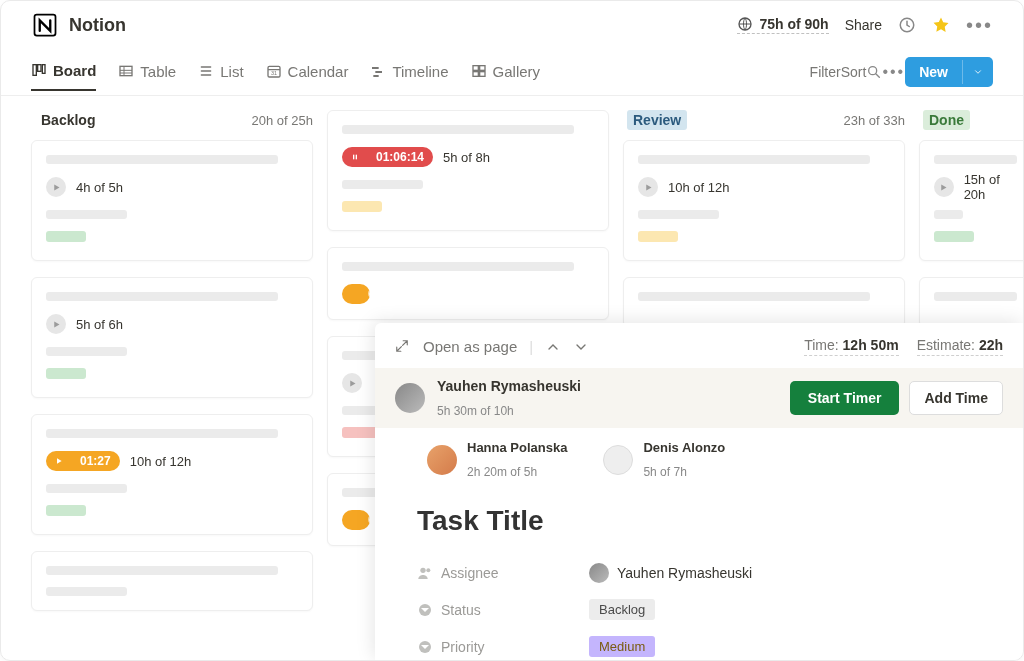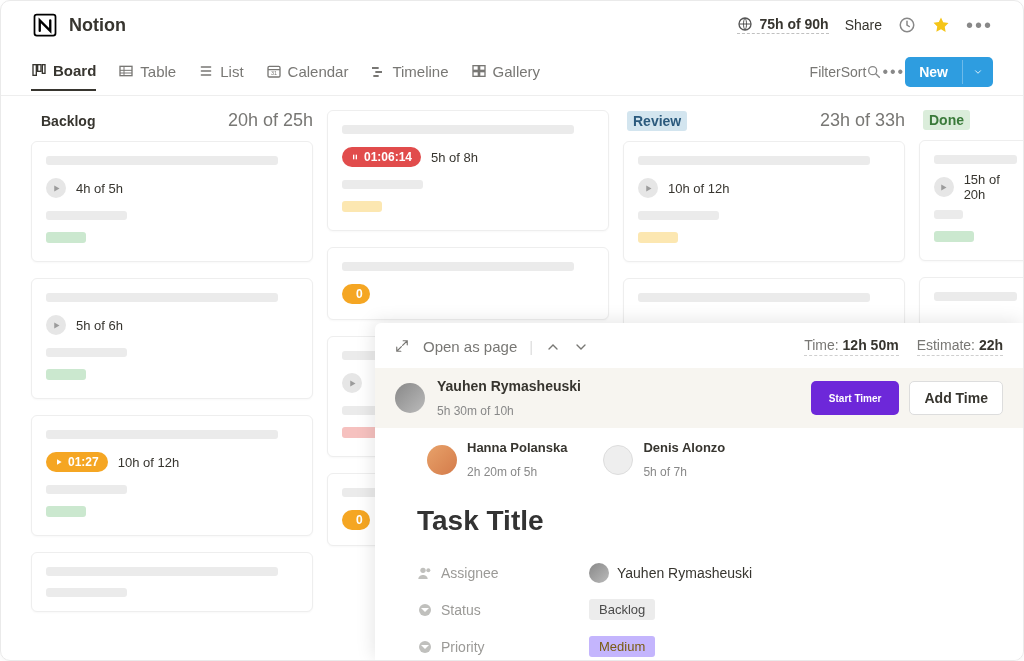--- a/index.html
+++ b/index.html
@@ -35,34 +35,34 @@
 
   
   .board { display:flex; gap:0; padding: 14px 0 0 30px; overflow:hidden; }
   .col { width: 296px; flex:0 0 296px; margin-right: 0; }
   .col-header { display:flex; align-items:center; justify-content:space-between; padding: 0 14px 10px 4px; }
   .col-title { font-size:14px; font-weight:600; padding:2px 6px; border-radius:3px; }
   .col-title.backlog { color:#37352f; }
   .col-title.inprogress { background:#fdecc8; color:#805500; }
   .col-title.review { background:#d3e5ef; color:#2b5a7d; }
   .col-title.done { background:#dbeddb; color:#3a7a3a; }
-  .col-time { font-size:18px; color:#787774; }
+  .col-time { font-size:13px; color:#787774; }
 
   .card { background:#fff; border:1px solid #eeeeee; border-radius:6px; padding:14px; margin: 0 14px 16px 0; box-shadow: 0 1px 2px rgba(0,0,0,0.03); }
   .skel { background:#ebebeb; border-radius:3px; }
   .sk-line-wide { height:9px; width:92%; margin-bottom:12px; }
   .sk-line-thin { height:9px; width:32%; margin-top:12px; }
   .pill-row { display:flex; align-items:center; gap:10px; height:22px; }
   .play-dot { width:20px; height:20px; border-radius:50%; background:#e6e6e6; display:flex; align-items:center; justify-content:center; }
   .play-dot svg { fill:#9b9b9b; }
   .cardtime { font-size:13px; color:#37352f; }
   .tag-green { display:inline-block; width:40px; height:11px; background:#cbe8cf; border-radius:3px; margin-top:12px; }
   .tag-yellow { display:inline-block; width:40px; height:11px; background:#fce7b1; border-radius:3px; margin-top:12px; }
   .tag-red-sm { display:inline-block; width:40px; height:11px; background:#f6c1bf; border-radius:3px; margin-top:12px; }
-  .timer-pill { display:inline-flex; align-items:center; gap:5px; background:#e14c4c; color:#fff; border-radius:10px; padding:3px 9px; font-size:12px; font-weight:600; }
+  .timer-pill { display:inline-flex; align-items:center; gap:17px; background:#e14c4c; color:#fff; border-radius:10px; padding:3px 9px; font-size:12px; font-weight:600; }
   .timer-yellow { background:#f5a623; }
   .timer-pill svg { fill:#fff; }
   .timer-cut { width:28px; overflow:hidden; }
 
   
   .overlay { position:absolute; left:374px; right:0; top:322px; bottom:0; background:#fff; box-shadow: -2px -2px 18px rgba(0,0,0,0.10); border-top-left-radius:6px; overflow:hidden; }
   .ov-top { display:flex; align-items:center; justify-content:space-between; padding:14px 20px 12px 20px; }
   .ov-top-left { display:flex; align-items:center; gap:12px; color:#787774; font-size:15px; }
   .ov-top-left .arrow { width:16px;height:16px; color:#787774; }
   .ov-top-right { display:flex; align-items:center; gap:18px; font-size:14px; color:#787774; }
@@ -71,21 +71,21 @@
   .sep { color:#ddd; }
 
   .ov-user-row { display:flex; align-items:center; justify-content:space-between; padding:10px 20px; background:#f7f5f0; }
   .ov-user-left { display:flex; align-items:center; gap:12px; }
   .avatar { width:30px;height:30px;border-radius:50%; background:#ccc; display:flex;align-items:center;justify-content:center;font-size:11px;color:#666; overflow:hidden; }
   .avatar.bw { background: linear-gradient(135deg,#888,#bbb); }
   .avatar.or { background: linear-gradient(135deg,#e8a26a,#d47b4a); }
   .avatar.wr { background: #eee; border:1px solid #ddd; }
   .uname { font-weight:700; font-size:14px; color:#37352f; }
   .utime { font-size:12px; color:#888; margin-top:10px; }
-  .btn-green { background:#6d28d9; color:#fff; border:none; border-radius:5px; padding:8px 18px; font-size:10px; font-weight:600; }
+  .btn-green { background:#15803d; color:#fff; border:none; border-radius:5px; padding:8px 18px; font-size:14px; font-weight:600; }
   .btn-white { background:#fff; color:#37352f; border:1px solid #ddd; border-radius:5px; padding:8px 14px; font-size:14px; font-weight:600; }
   .ov-user-buttons { display:flex; gap:10px; }
 
   .ov-users2 { display:flex; gap:36px; padding:12px 20px 8px 52px; }
   .ov-users2 .u { display:flex; gap:10px; align-items:center; }
 
   .ov-title { font-size:28px; font-weight:800; padding: 18px 20px 18px 42px; color:#333; }
 
   .props { padding: 0 20px 0 42px; }
   .prop-row { display:flex; align-items:center; gap:0; padding:8px 0; }

